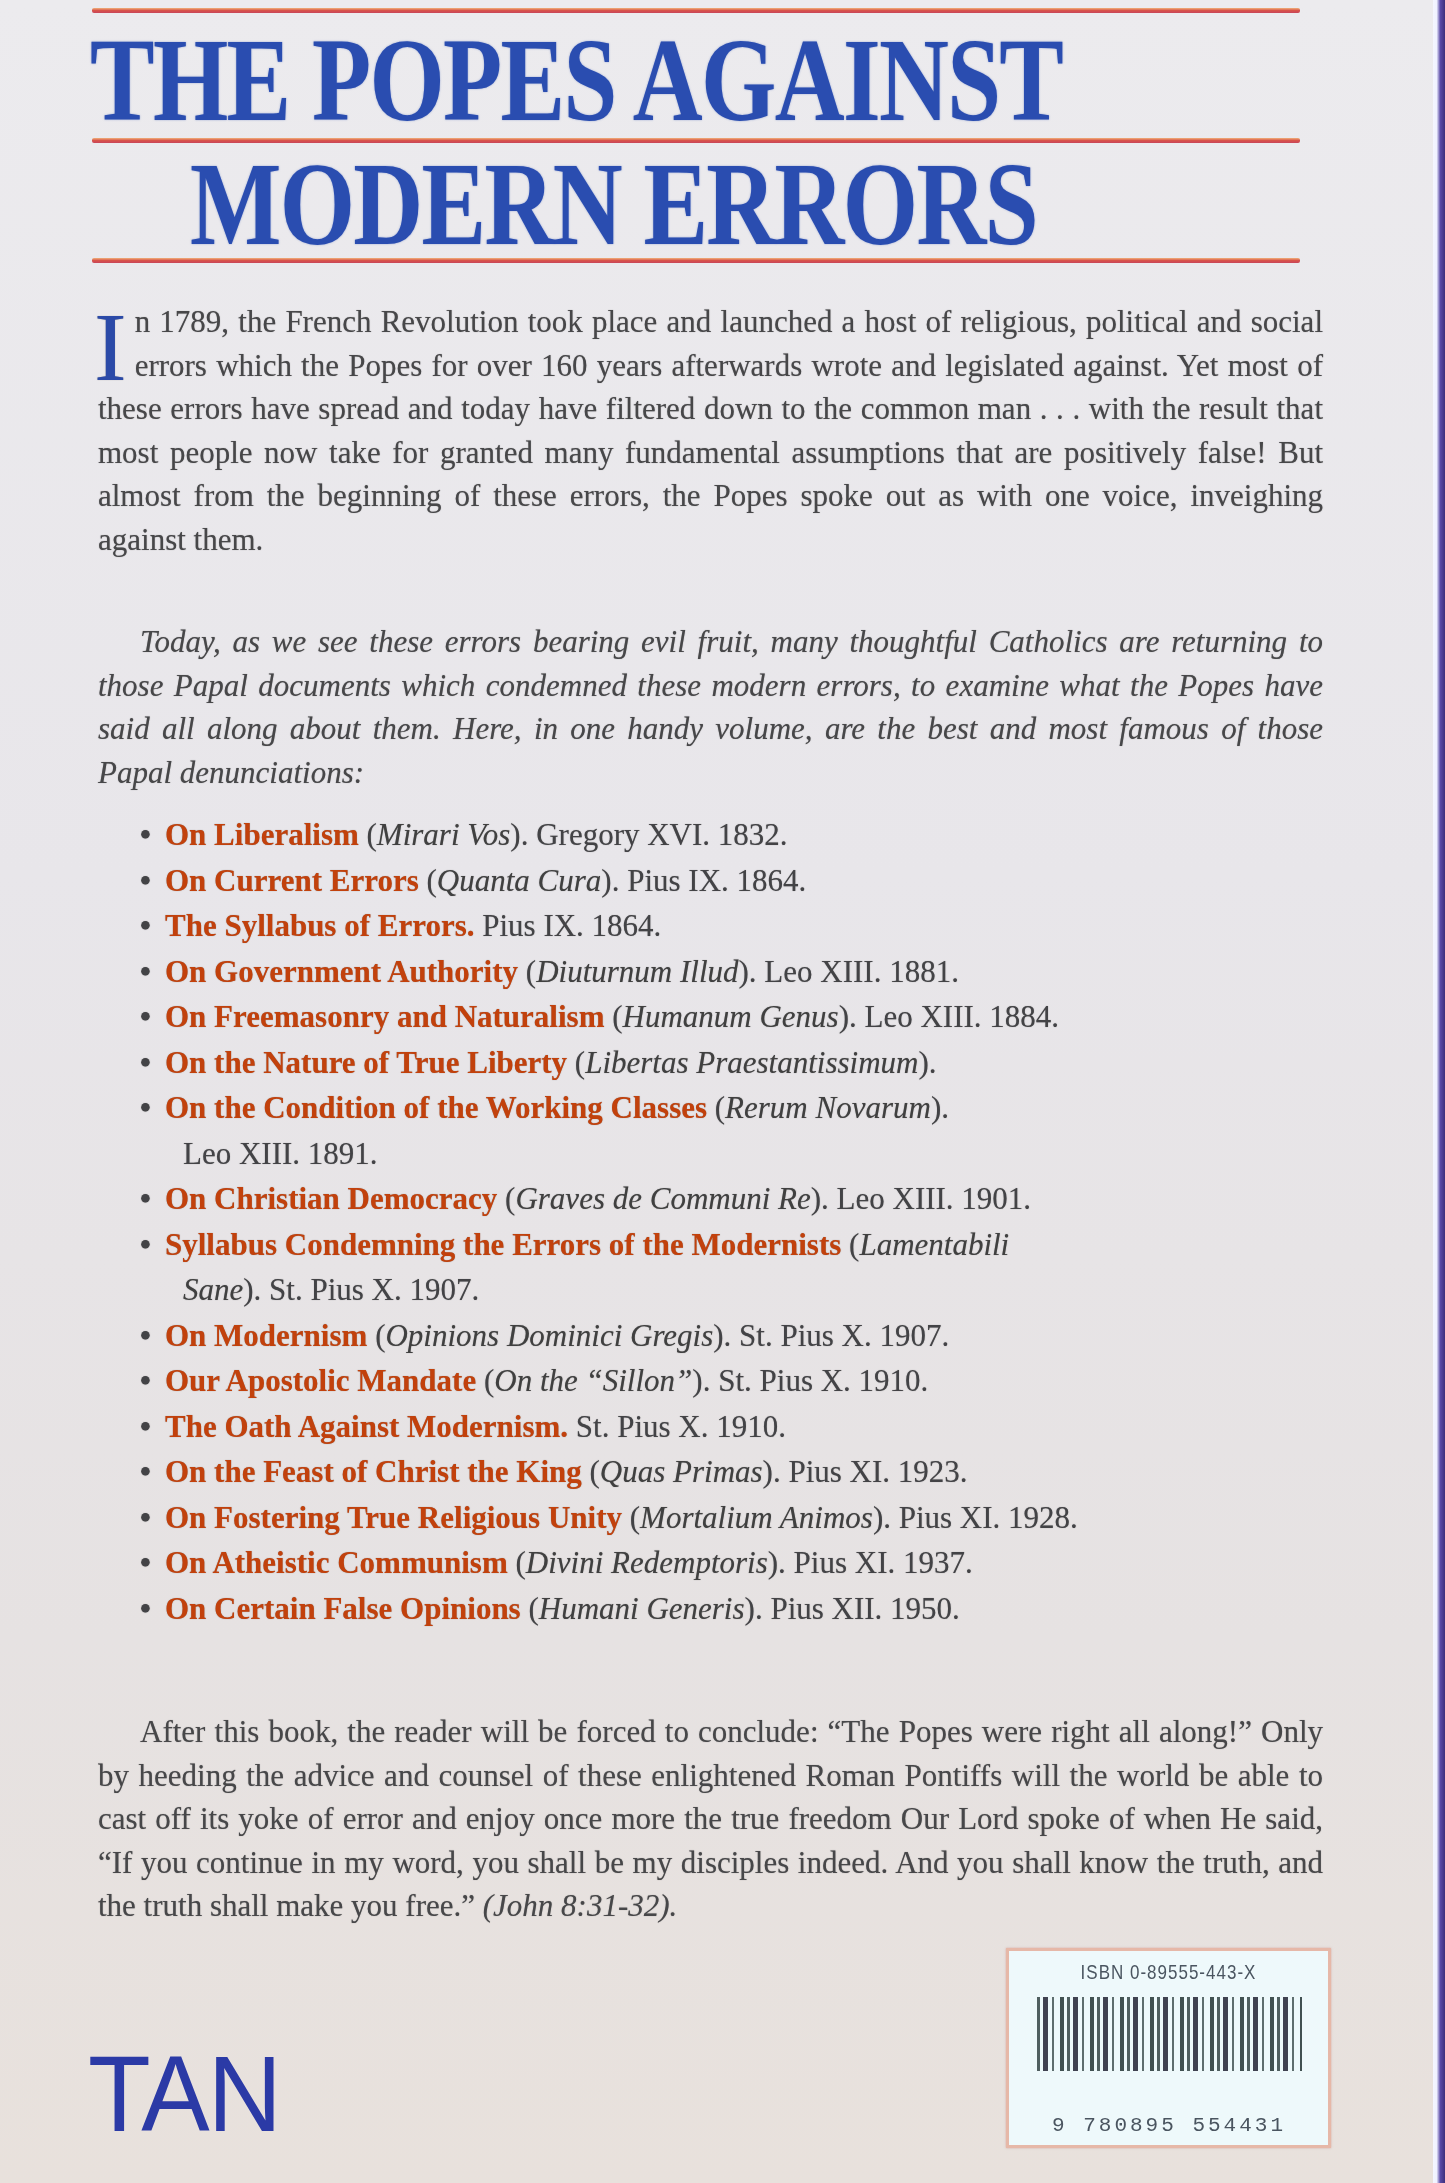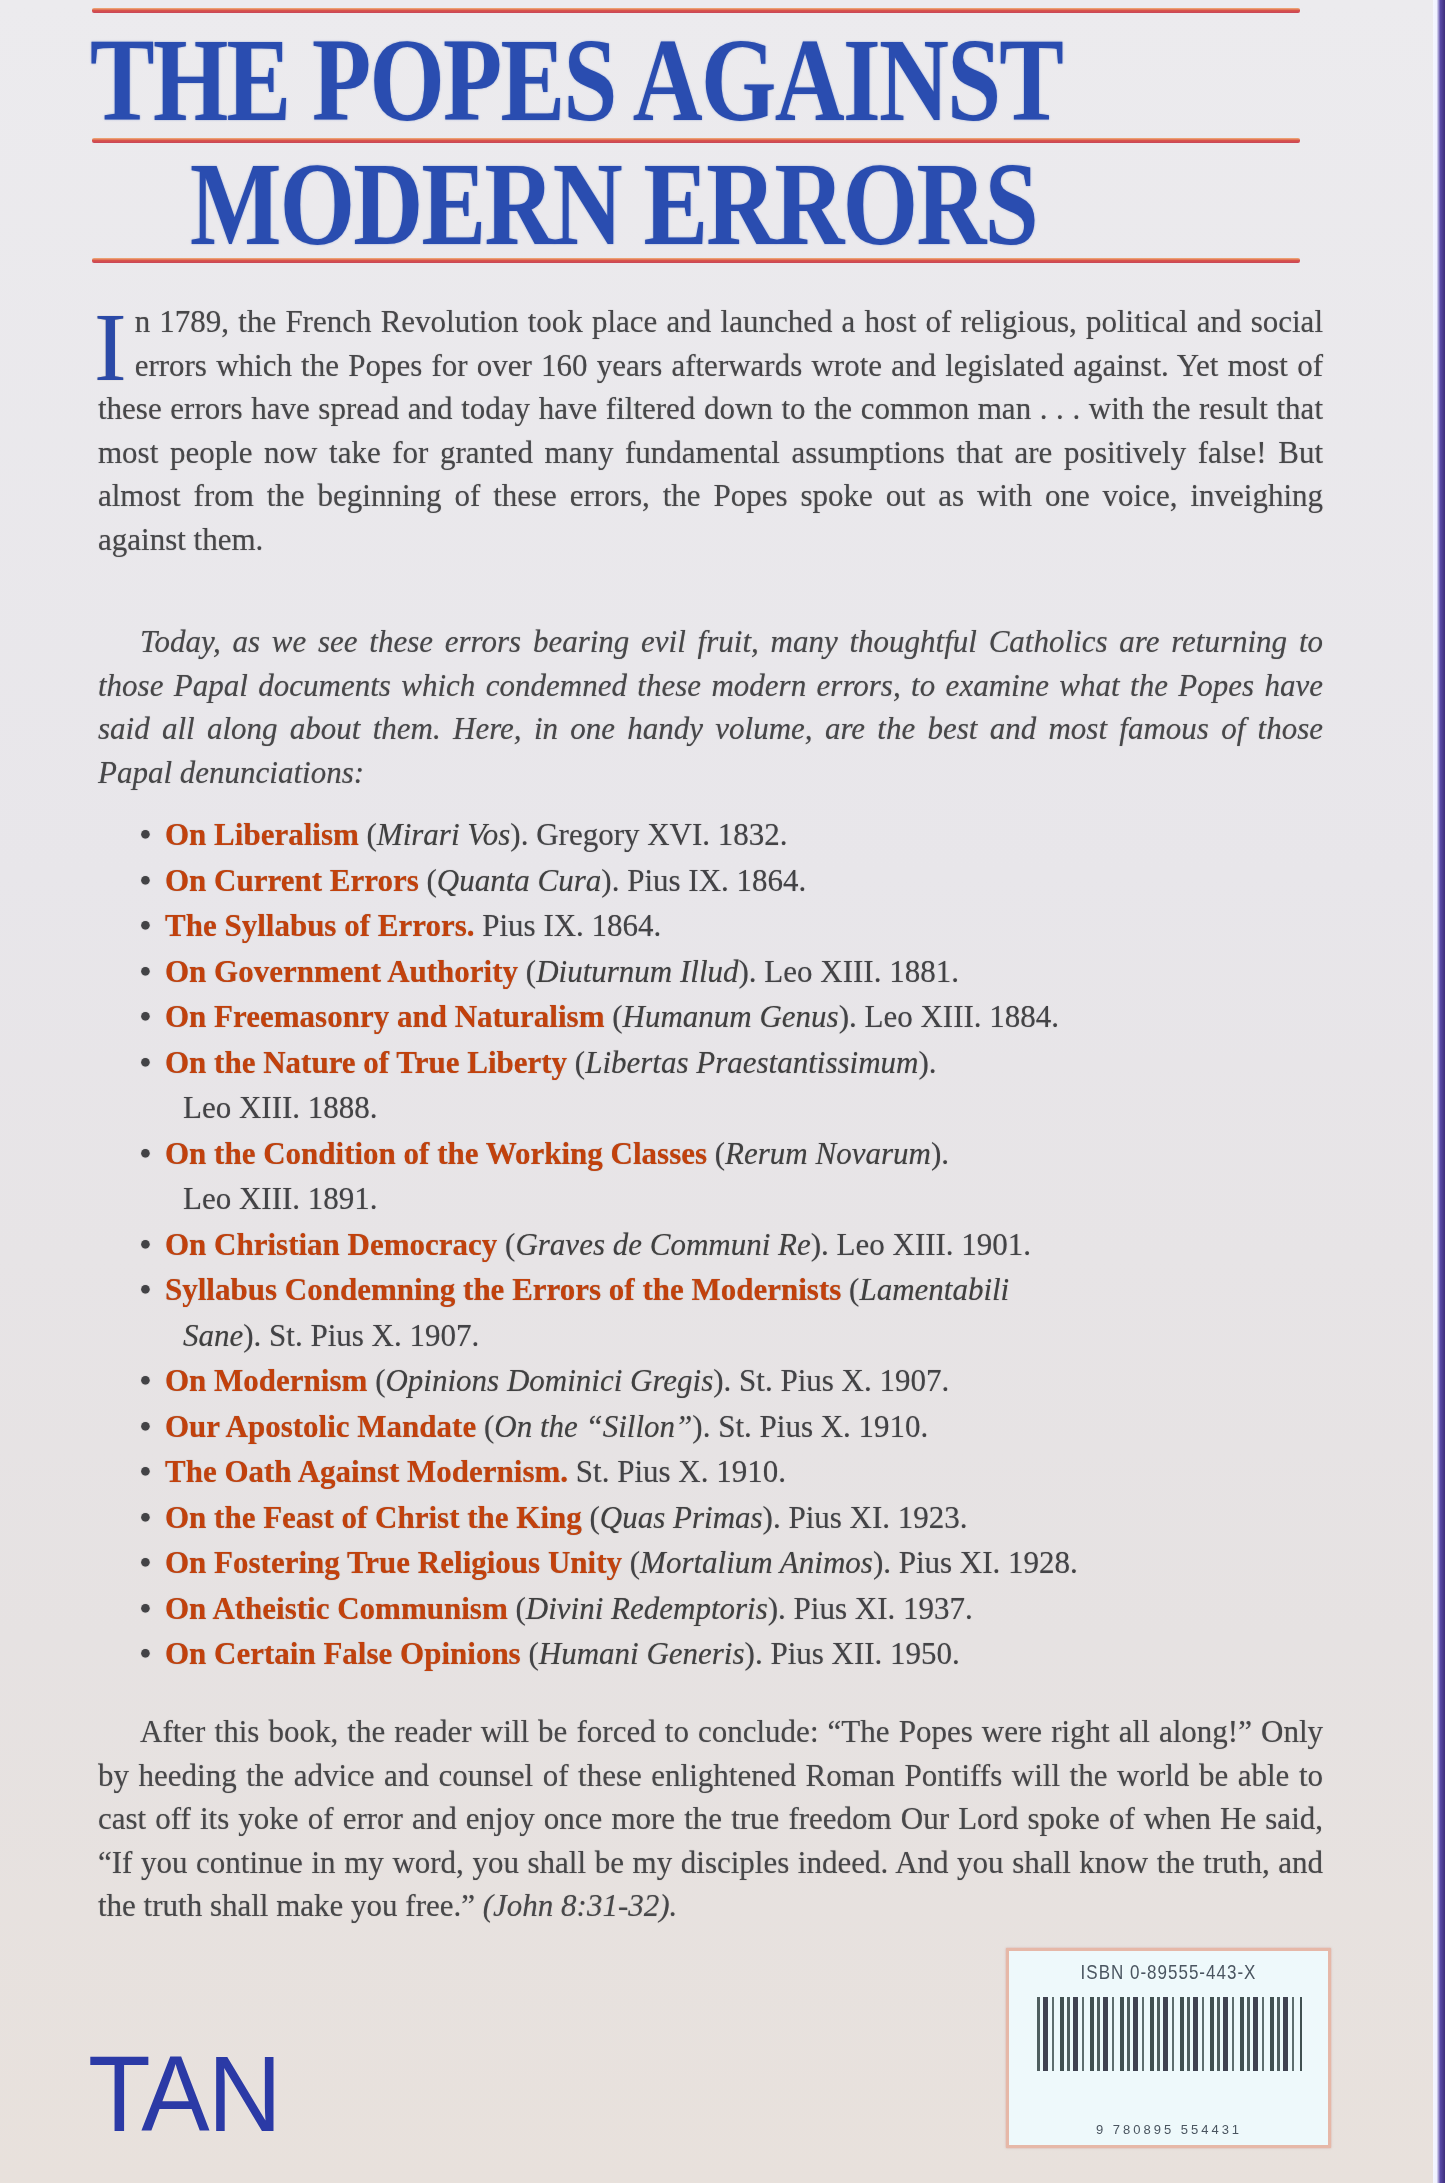--- a/index.html
+++ b/index.html
@@ -77,22 +77,22 @@
     position: absolute; left: 28px; top: 46px; width: 265px; height: 74px;
     background: repeating-linear-gradient(90deg,
       #344 0px, #344 3px, #eef9fb 3px, #eef9fb 6px,
       #223 6px, #223 11px, #eef9fb 11px, #eef9fb 15px,
       #455 15px, #455 17px, #eef9fb 17px, #eef9fb 23px,
       #233 23px, #233 27px, #eef9fb 27px, #eef9fb 30px);
     opacity: 0.85;
   }
   .digits {
     position: absolute; left: 10px; bottom: 8px; width: 300px; text-align: center;
-    font-family: Liberation Sans, sans-serif;
-    font-size: 13px; letter-spacing: 3px; color: #4a5560;
+    font-family: Liberation Mono, monospace;
+    font-size: 21px; letter-spacing: 3px; color: #4a5560;
   }
 </style>
 </head>
 <body>
 
 <div class="edge"></div>
 
 <div class="rule" style="top:8px"></div>
 <div class="title-line t1">THE POPES AGAINST</div>
 <div class="rule" style="top:138px"></div>
@@ -104,21 +104,21 @@
 </div>
 
 <div class="para p2">Today, as we see these errors bearing evil fruit, many thoughtful Catholics are returning to those Papal documents which condemned these modern errors, to examine what the Popes have said all along about them. Here, in one handy volume, are the best and most famous of those Papal denunciations:</div>
 
 <ul class="list">
   <li><span class="bullet">•</span><span class="b">On Liberalism</span> (<span class="i">Mirari Vos</span>). <span>Gregory XVI. 1832.</span></li>
   <li><span class="bullet">•</span><span class="b">On Current Errors</span> (<span class="i">Quanta Cura</span>). <span>Pius IX. 1864.</span></li>
   <li><span class="bullet">•</span><span class="b">The Syllabus of Errors.</span> <span>Pius IX. 1864.</span></li>
   <li><span class="bullet">•</span><span class="b">On Government Authority</span> (<span class="i">Diuturnum Illud</span>). <span>Leo XIII. 1881.</span></li>
   <li><span class="bullet">•</span><span class="b">On Freemasonry and Naturalism</span> (<span class="i">Humanum Genus</span>). <span>Leo XIII. 1884.</span></li>
-  <li><span class="bullet">•</span><span class="b">On the Nature of True Liberty</span> (<span class="i">Libertas Praestantissimum</span>).<span class="cont">Leo XIII. 1888.</span></li>
+  <li><span class="bullet">•</span><span class="b">On the Nature of True Liberty</span> (<span class="i">Libertas Praestantissimum</span>).</li>
   <li><span class="bullet">•</span><span class="b">On the Condition of the Working Classes</span> (<span class="i">Rerum Novarum</span>).<span class="cont">Leo XIII. 1891.</span></li>
   <li><span class="bullet">•</span><span class="b">On Christian Democracy</span> (<span class="i">Graves de Communi Re</span>). <span>Leo XIII. 1901.</span></li>
   <li><span class="bullet">•</span><span class="b">Syllabus Condemning the Errors of the Modernists</span> (<span class="i">Lamentabili</span><span class="cont"><span class="i">Sane</span>). <span>St. Pius X. 1907.</span></span></li>
   <li><span class="bullet">•</span><span class="b">On Modernism</span> (<span class="i">Opinions Dominici Gregis</span>). <span>St. Pius X. 1907.</span></li>
   <li><span class="bullet">•</span><span class="b">Our Apostolic Mandate</span> (<span class="i">On the “Sillon”</span>). <span>St. Pius X. 1910.</span></li>
   <li><span class="bullet">•</span><span class="b">The Oath Against Modernism.</span> <span>St. Pius X. 1910.</span></li>
   <li><span class="bullet">•</span><span class="b">On the Feast of Christ the King</span> (<span class="i">Quas Primas</span>). <span>Pius XI. 1923.</span></li>
   <li><span class="bullet">•</span><span class="b">On Fostering True Religious Unity</span> (<span class="i">Mortalium Animos</span>). <span>Pius XI. 1928.</span></li>
   <li><span class="bullet">•</span><span class="b">On Atheistic Communism</span> (<span class="i">Divini Redemptoris</span>). <span>Pius XI. 1937.</span></li>
   <li><span class="bullet">•</span><span class="b">On Certain False Opinions</span> (<span class="i">Humani Generis</span>). <span>Pius XII. 1950.</span></li>

